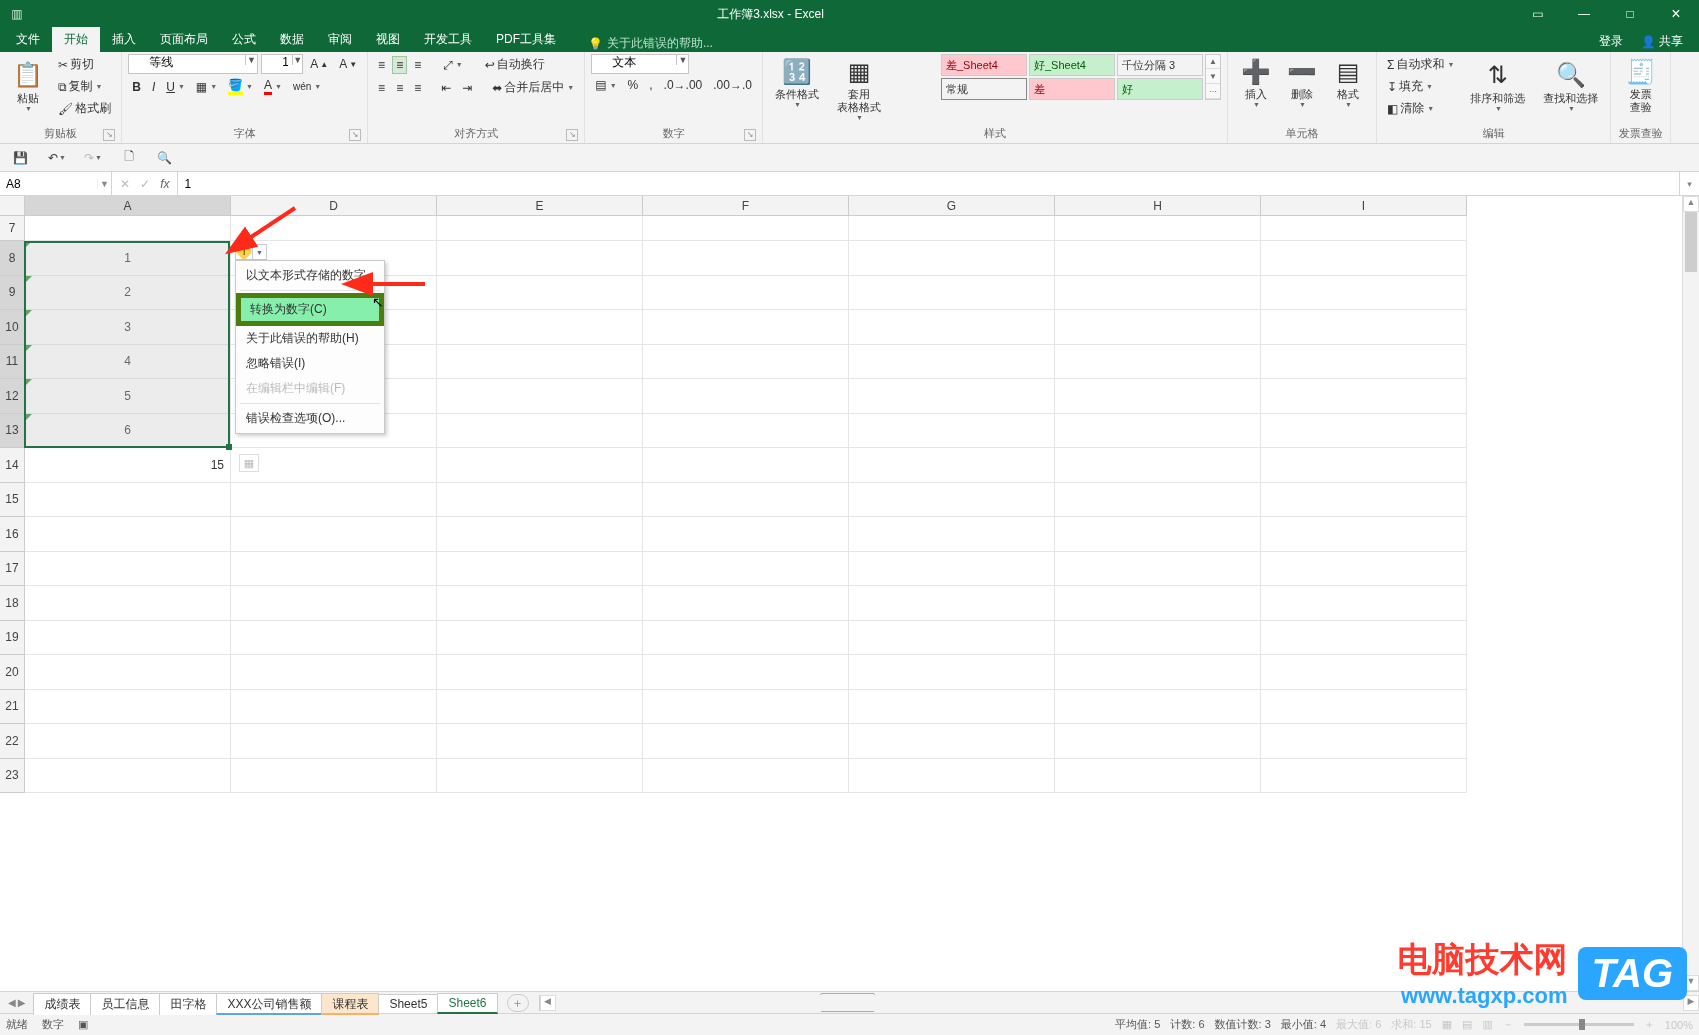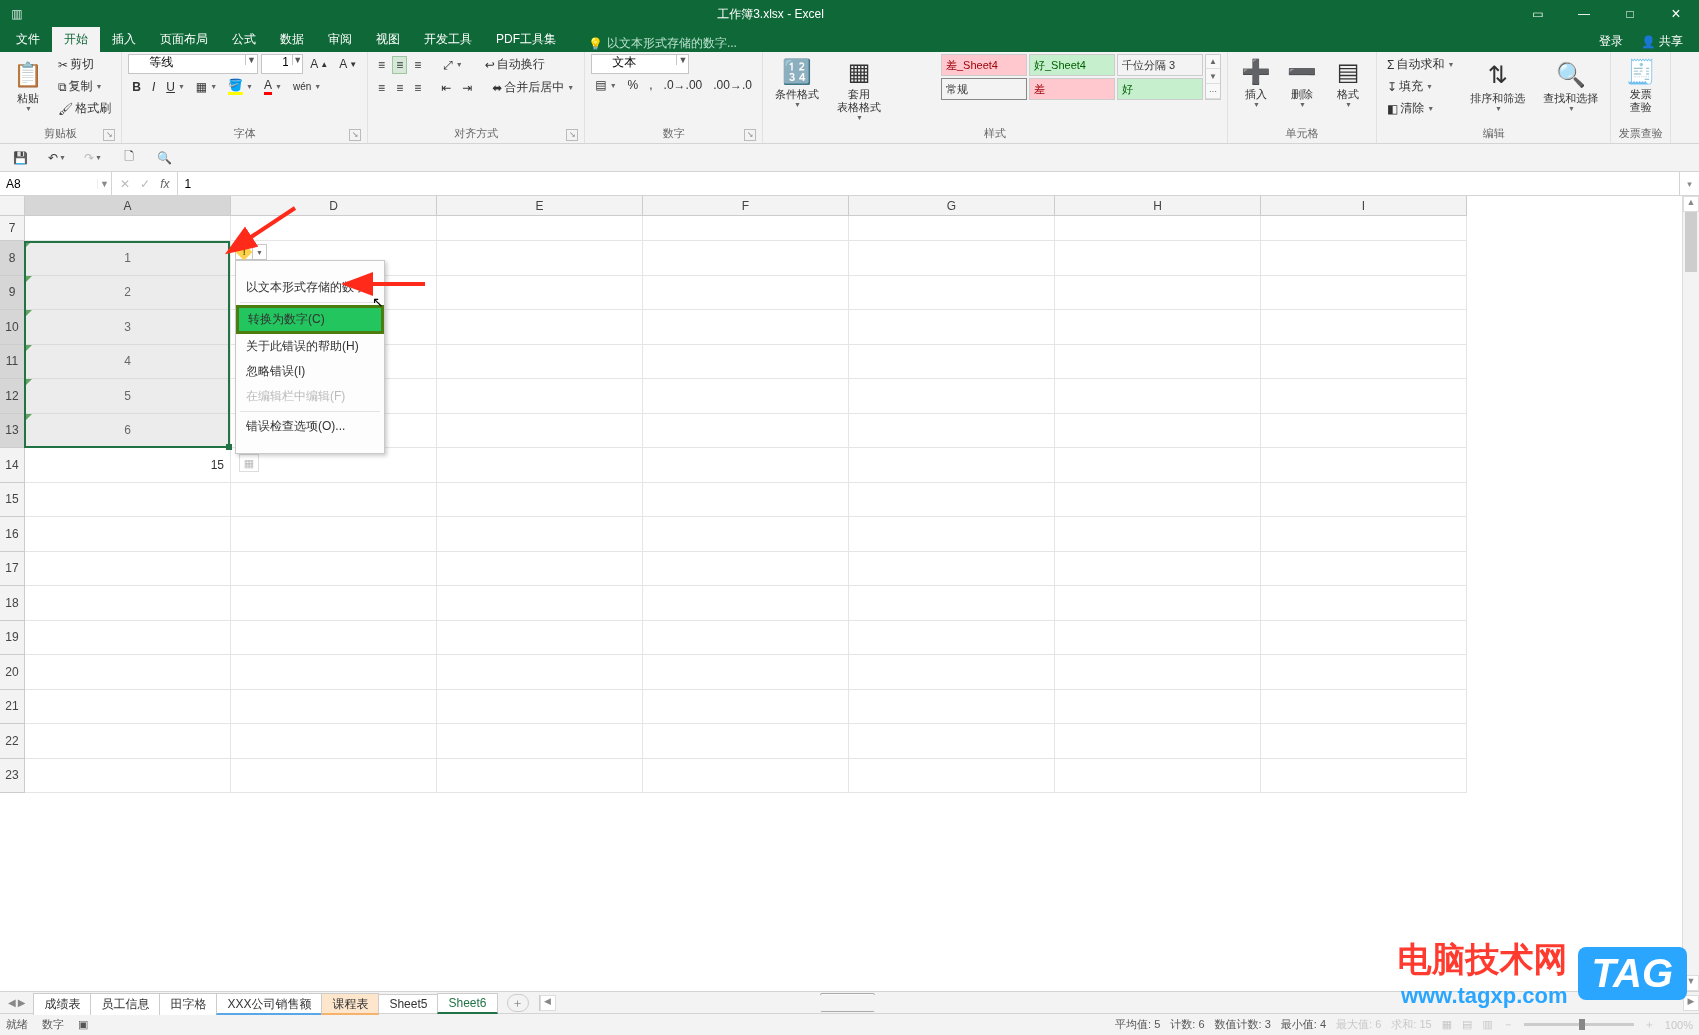--- a/index.html
+++ b/index.html
@@ -74,23 +74,23 @@
   .cell { border-right:1px solid #e5e5e5; border-bottom:1px solid #e5e5e5; width:206px; display:flex; align-items:center; justify-content:center; font-size:12px; position:relative; background:#fff;}
   .selection { position:absolute; border:2px solid #217346; background: rgba(200,200,200,.35); pointer-events:none;}
   .sel-handle{ position:absolute; width:6px; height:6px; background:#217346; right:-4px; bottom:-4px;}
   .text-mark { position:absolute; top:0; left:0; width:0; height:0; border-top:7px solid #2a8f2a; border-right:7px solid transparent;}
 
   
   .err-tag { position:absolute; width:18px; height:16px; background:#fff; border:1px solid #c9c9c9; display:flex; align-items:center; justify-content:center;}
   .err-tag .diamond{ width:12px; height:12px; background:#ffd24d; transform:rotate(45deg); display:flex; align-items:center; justify-content:center;}
   .err-tag .diamond span{ transform:rotate(-45deg); font-size:9px; font-weight:bold; color:#6b4f00;}
   .err-dd { position:absolute; width:14px; height:16px; border:1px solid #c9c9c9; border-left:none; background:#fff; display:flex; align-items:center; justify-content:center; font-size:7px; color:#666;}
-  .ctx-menu { position:absolute; width:150px; background:#fdfdfd; border:1px solid #c9c9c9; box-shadow:2px 2px 4px rgba(0,0,0,.2); padding:14px 0; z-index:20;}
+  .ctx-menu { position:absolute; width:150px; background:#fdfdfd; border:1px solid #c9c9c9; box-shadow:2px 2px 4px rgba(0,0,0,.2); padding:2px 0; z-index:20;}
   .ctx-menu .mi{ padding:4px 10px; font-size:12px; color:#333; white-space:nowrap;}
-  .ctx-menu .mi.hover{ background:#22c55e; border:3px solid #4d7c0f; padding:3px 9px;}
+  .ctx-menu .mi.hover{ background:#86efac; border:5px solid #4d7c0f; padding:3px 9px;}
   .ctx-menu .mi.disabled{ color:#bbb;}
   .ctx-menu .sep{ height:1px; background:#e3e3e3; margin:2px 4px;}
 
   
   .red-arrow { position:absolute; z-index:30; pointer-events:none;}
   .red-arrow svg{ overflow:visible;}
 
   
   .quick-analysis{ position:absolute; width:20px; height:18px; border:1px solid #ddd; background:#fff; display:flex; align-items:center; justify-content:center; color:#bbb; font-size:11px;}
 
@@ -146,21 +146,21 @@
   <div class="tab">插入</div>
   <div class="tab">页面布局</div>
   <div class="tab">公式</div>
   <div class="tab">数据</div>
   <div class="tab">审阅</div>
   <div class="tab">视图</div>
   <div class="tab">开发工具</div>
   <div class="tab">PDF工具集</div>
   <div class="tell">
     <span>💡</span>
-    <span>以文本形式存储的数字...</span>
+    <span>关于此错误的帮助...</span>
   </div>
   <div class="right">
     <div class="rbtn">登录</div>
     <div class="rbtn" style="display:flex; align-items:center; gap:3px;">
       <span>👤</span>
       <span>共享</span>
     </div>
   </div>
 </div>
 

